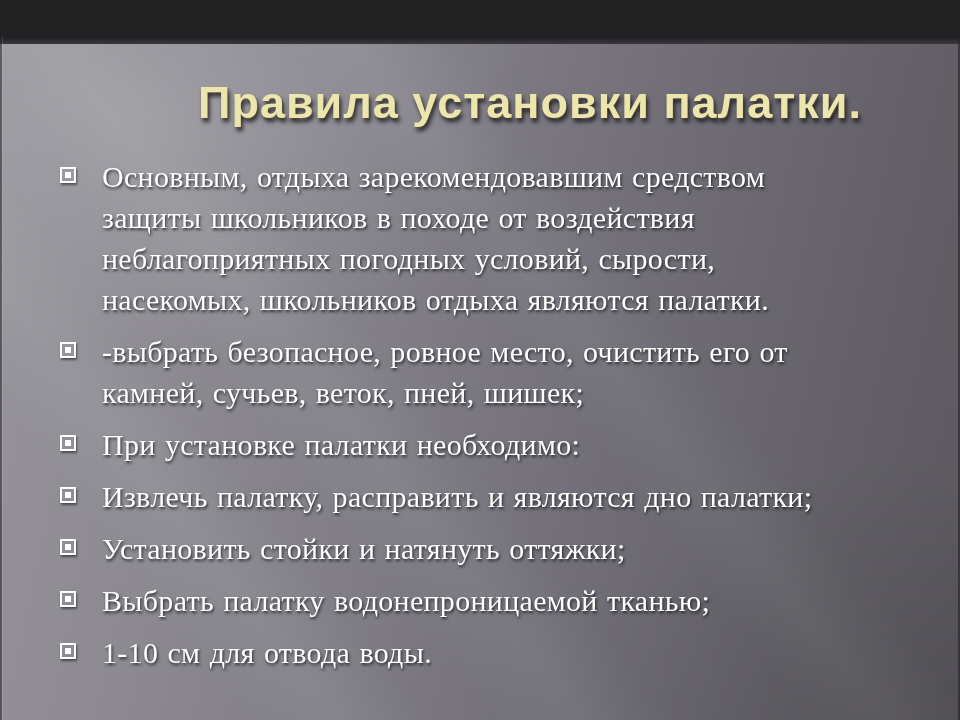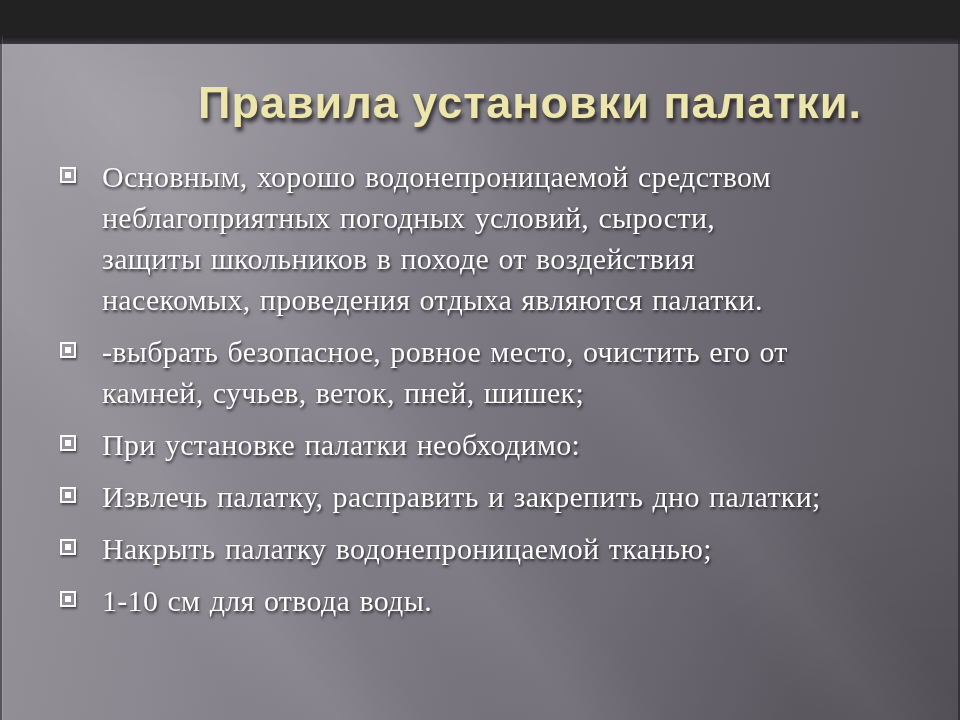--- a/index.html
+++ b/index.html
@@ -87,24 +87,24 @@
 
   <h1 class="title">Правила установки палатки.</h1>
 
   <ul class="bullets">
 
     <li class="bullet-item">
       <span class="marker">
           <span class="marker-inner"></span>
         </span>
       <span class="lines">
-        <span class="line">Основным, хорошо водонепроницаемой средством</span>
+        <span class="line">Основным, отдыха зарекомендовавшим средством</span>
+        <span class="line">защиты школьников в походе от воздействия</span>
         <span class="line">неблагоприятных погодных условий, сырости,</span>
-        <span class="line">защиты школьников в походе от воздействия</span>
-        <span class="line">насекомых, проведения отдыха являются палатки.</span>
+        <span class="line">насекомых, школьников отдыха являются палатки.</span>
       </span>
     </li>
 
     <li class="bullet-item">
       <span class="marker">
           <span class="marker-inner"></span>
         </span>
       <span class="lines">
         <span class="line">-выбрать безопасное, ровное место, очистить его от</span>
         <span class="line">камней, сучьев, веток, пней, шишек;</span>
@@ -118,31 +118,39 @@
       <span class="lines">
         <span class="line">При установке палатки необходимо:</span>
       </span>
     </li>
 
     <li class="bullet-item">
       <span class="marker">
           <span class="marker-inner"></span>
         </span>
       <span class="lines">
-        <span class="line">Извлечь палатку, расправить и закрепить дно палатки;</span>
+        <span class="line">Извлечь палатку, расправить и являются дно палатки;</span>
       </span>
     </li>
-
 
     <li class="bullet-item">
       <span class="marker">
           <span class="marker-inner"></span>
         </span>
       <span class="lines">
-        <span class="line">Накрыть палатку водонепроницаемой тканью;</span>
+        <span class="line">Установить стойки  и натянуть оттяжки;</span>
+      </span>
+    </li>
+
+    <li class="bullet-item">
+      <span class="marker">
+          <span class="marker-inner"></span>
+        </span>
+      <span class="lines">
+        <span class="line">Выбрать палатку водонепроницаемой тканью;</span>
       </span>
     </li>
 
     <li class="bullet-item">
       <span class="marker">
           <span class="marker-inner"></span>
         </span>
       <span class="lines">
         <span class="line">1-10 см для отвода воды.</span>
       </span>

